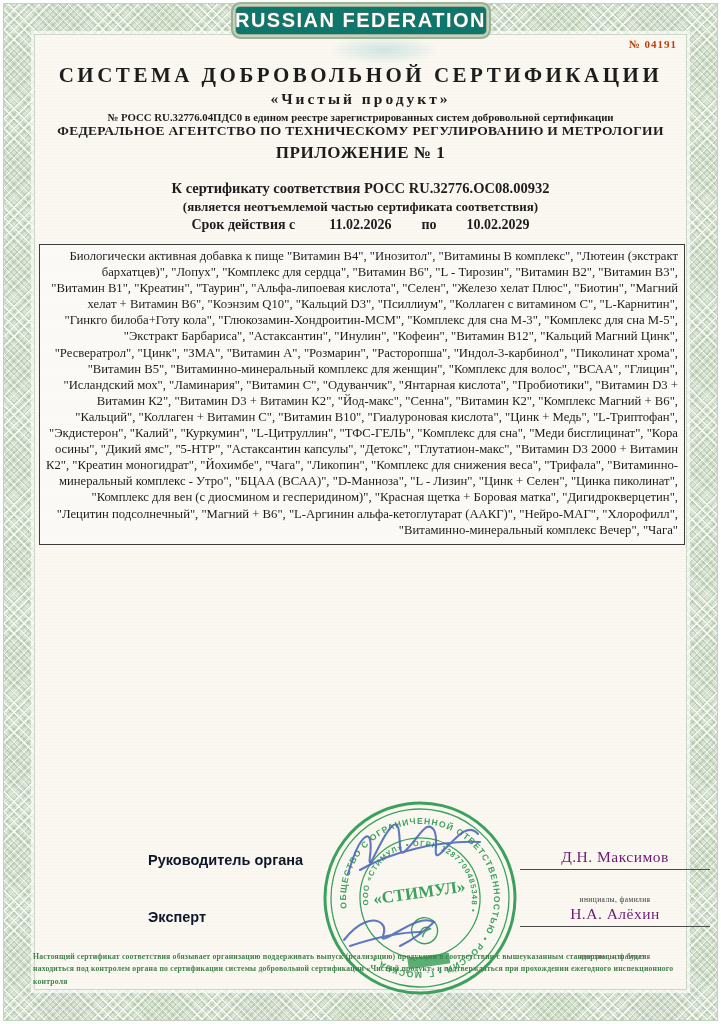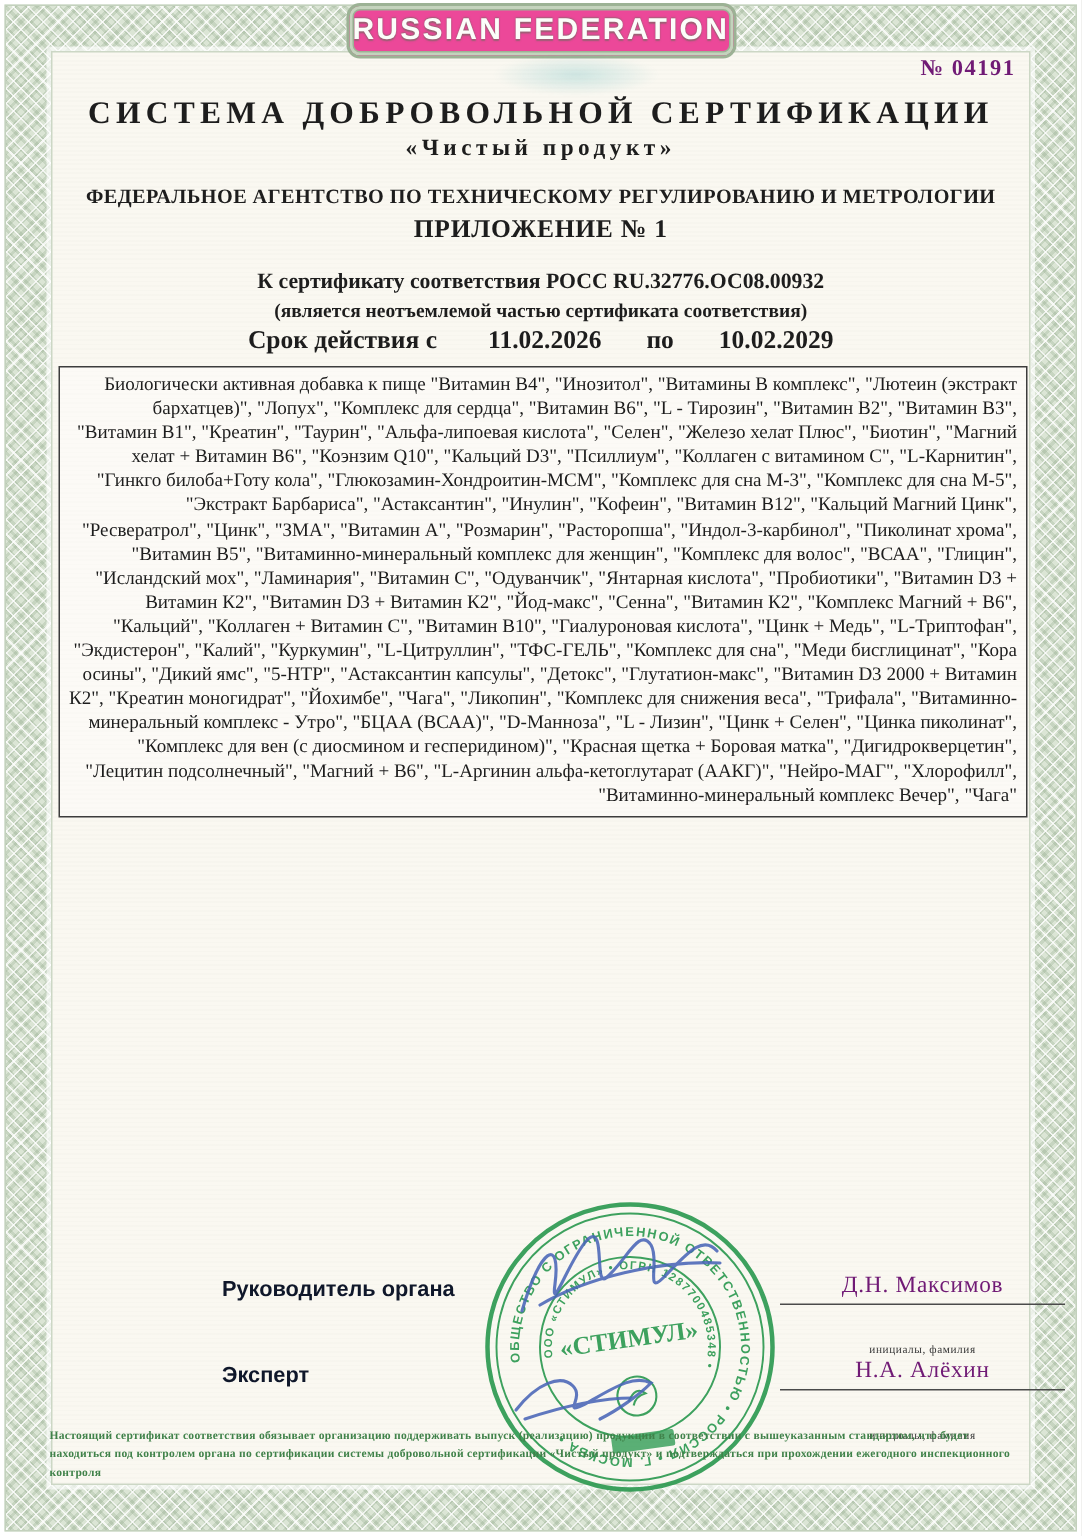--- a/index.html
+++ b/index.html
@@ -23,48 +23,48 @@
     position:absolute; inset:34px; background:#faf8f1;
     border:1px solid #ccd7c5;
     box-shadow:0 0 0 3px rgba(255,255,255,.65);
     background-image:repeating-linear-gradient(0deg, rgba(60,80,60,.015) 0 1px, transparent 1px 3px);
   }
   .content { position:absolute; inset:0; }
 
   .banner {
     position:absolute; top:2px; left:50%; transform:translateX(-50%);
     width:256px; height:33px; border-radius:9px;
-    background:#ec4899; border:2px solid #9cb295;
+    background:#0f766e; border:2px solid #9cb295;
     box-shadow:inset 0 0 0 2px #c4d3bd, inset 0 0 0 3px #9cb295;
     display:flex; align-items:center; justify-content:center;
   }
   .banner span {
     font-family:"Liberation Sans", sans-serif; font-weight:800;
     font-size:20px; letter-spacing:1.5px; color:#fcfdfa;
     text-shadow:0 1px 1px rgba(90,115,85,.55), 0 -1px 1px rgba(90,115,85,.55);
   }
   .serial {
     position:absolute; top:38px; right:44px;
-    font-weight:700; font-size:15px; letter-spacing:1px; color:#701a75;
+    font-weight:700; font-size:11px; letter-spacing:1px; color:#c2410c;
   }
   .smudge {
     position:absolute; left:328px; top:36px; width:112px; height:28px;
     background:radial-gradient(ellipse at center, rgba(30,155,165,.20), rgba(30,155,165,0) 70%);
     filter:blur(1px);
   }
 
   .t-center { position:absolute; left:40px; width:641px; text-align:center; }
   .sys-title   { top:63px;  font-size:21px;   font-weight:700; letter-spacing:3.5px; }
   .sys-sub     { top:90px;  font-size:15.5px; font-weight:700; letter-spacing:3px; }
   .registry    { top:111px; font-size:10.8px; font-weight:700; }
   .agency      { top:123px; font-size:13.5px; font-weight:700; letter-spacing:.3px; }
   .appendix    { top:143px; font-size:17px;   font-weight:700; letter-spacing:.5px; }
   .to-cert     { top:180px; font-size:14.5px; font-weight:700; }
   .integral    { top:199px; font-size:13px;   font-weight:700; }
-  .validity    { top:217px; font-size:17px; font-weight:700; }
+  .validity    { top:217px; font-size:14px; font-weight:700; }
   .validity .gap-lg { display:inline-block; width:34px; }
   .validity .gap-md { display:inline-block; width:30px; }
 
   .products {
     position:absolute; left:39px; top:244px; width:632px;
     border:1px solid #3d3d3d; background:rgba(255,255,255,.35);
     padding:3px 6px 6px 6px;
     font-size:12.7px; line-height:16.1px; text-align:right;
   }
 
@@ -107,20 +107,21 @@
   <div class="content">
 
     <div class="banner">
       <span>RUSSIAN FEDERATION</span>
     </div>
     <div class="serial">№ 04191</div>
     <div class="smudge"></div>
 
     <div class="t-center sys-sub">«Чистый продукт»</div>
     <div class="t-center sys-title">СИСТЕМА ДОБРОВОЛЬНОЙ СЕРТИФИКАЦИИ</div>
+    <div class="t-center registry">№ РОСС RU.32776.04ПДС0 в едином реестре зарегистрированных систем добровольной сертификации</div>
     <div class="t-center agency">ФЕДЕРАЛЬНОЕ АГЕНТСТВО ПО ТЕХНИЧЕСКОМУ РЕГУЛИРОВАНИЮ И МЕТРОЛОГИИ</div>
     <div class="t-center appendix">ПРИЛОЖЕНИЕ № 1</div>
 
     <div class="t-center to-cert">К сертификату соответствия РОСС RU.32776.ОС08.00932</div>
     <div class="t-center integral">(является неотъемлемой частью сертификата соответствия)</div>
     <div class="t-center validity">
       <span>Срок действия с</span><span class="gap-lg"></span><span>11.02.2026</span><span class="gap-md"></span><span>по</span><span class="gap-md"></span><span>10.02.2029</span>
     </div>
 
     <div class="products">Биологически активная добавка к пище "Витамин В4", "Инозитол", "Витамины В комплекс", "Лютеин (экстракт бархатцев)", "Лопух", "Комплекс для сердца", "Витамин В6", "L - Тирозин", "Витамин В2", "Витамин В3", "Витамин В1", "Креатин", "Таурин", "Альфа-липоевая кислота", "Селен", "Железо хелат Плюс", "Биотин", "Магний хелат + Витамин В6", "Коэнзим Q10", "Кальций D3", "Псиллиум", "Коллаген с витамином С", "L-Карнитин", "Гинкго билоба+Готу кола", "Глюкозамин-Хондроитин-МСМ", "Комплекс для сна М-3", "Комплекс для сна М-5", "Экстракт Барбариса", "Астаксантин", "Инулин", "Кофеин", "Витамин В12", "Кальций Магний Цинк", "Ресвератрол", "Цинк", "ЗМА", "Витамин А", "Розмарин", "Расторопша", "Индол-3-карбинол", "Пиколинат хрома", "Витамин В5", "Витаминно-минеральный комплекс для женщин", "Комплекс для волос", "ВСАА", "Глицин", "Исландский мох", "Ламинария", "Витамин С", "Одуванчик", "Янтарная кислота", "Пробиотики", "Витамин D3 + Витамин К2", "Витамин D3 + Витамин К2", "Йод-макс", "Сенна", "Витамин К2", "Комплекс Магний + В6", "Кальций", "Коллаген + Витамин С", "Витамин В10", "Гиалуроновая кислота", "Цинк + Медь", "L-Триптофан", "Экдистерон", "Калий", "Куркумин", "L-Цитруллин", "ТФС-ГЕЛЬ", "Комплекс для сна", "Меди бисглицинат", "Кора осины", "Дикий ямс", "5-НТР", "Астаксантин капсулы", "Детокс", "Глутатион-макс", "Витамин D3 2000 + Витамин К2", "Креатин моногидрат", "Йохимбе", "Чага", "Ликопин", "Комплекс для снижения веса", "Трифала", "Витаминно-минеральный комплекс - Утро", "БЦАА (ВСАА)", "D-Манноза", "L - Лизин", "Цинк + Селен", "Цинка пиколинат", "Комплекс для вен (с диосмином и гесперидином)", "Красная щетка + Боровая матка", "Дигидрокверцетин", "Лецитин подсолнечный", "Магний + В6", "L-Аргинин альфа-кетоглутарат (ААКГ)", "Нейро-МАГ", "Хлорофилл", "Витаминно-минеральный комплекс Вечер", "Чага"</div>

